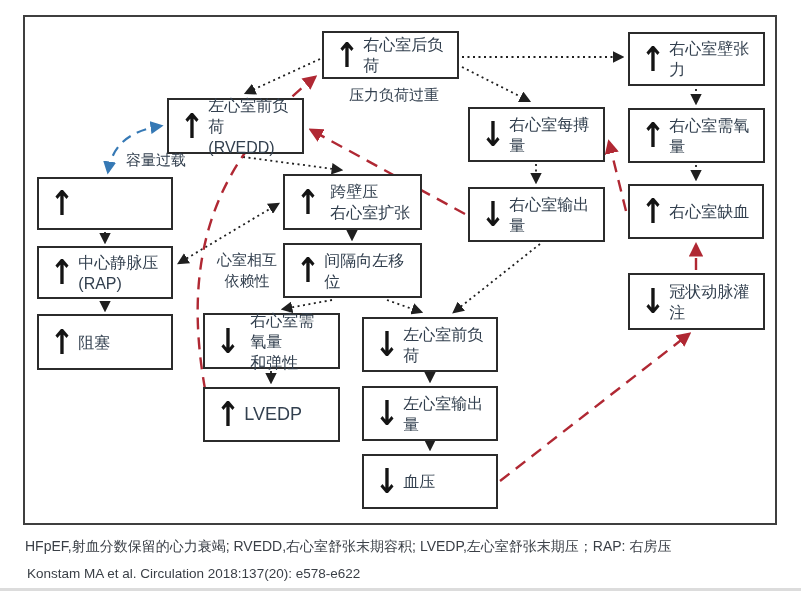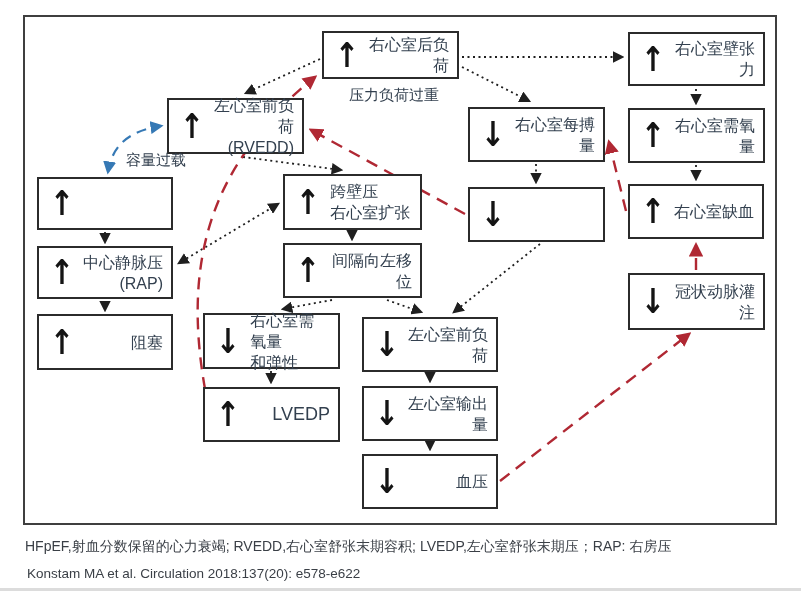--- a/index.html
+++ b/index.html
@@ -4,21 +4,21 @@
 <style>
   html,body{margin:0;padding:0;background:#ffffff;}
   #screen{position:relative;width:801px;height:591px;background:#ffffff;overflow:hidden;
           font-family:"Liberation Sans","DejaVu Sans",sans-serif;}
   #frame{position:absolute;left:23px;top:15px;width:750px;height:506px;border:2px solid #3f3f3f;z-index:0;}
   #wires{position:absolute;left:0;top:0;width:801px;height:591px;z-index:1;}
   .node{position:absolute;background:#ffffff;border:2px solid #2b2b2b;display:flex;align-items:center;
         box-sizing:border-box;z-index:2;}
   .glyph{font-family:"DejaVu Sans",sans-serif;font-size:29px;font-weight:bold;color:#141414;
          line-height:1;padding-left:11px;transform:scaleY(1.18);}
-  .lbl{flex:1;text-align:right;font-size:16px;color:#33404f;line-height:21px;padding:0 8px 0 4px;}
+  .lbl{flex:1;text-align:left;font-size:16px;color:#33404f;line-height:21px;padding:0 8px 0 4px;}
   .node.align-left .lbl{text-align:left;padding-left:10px;}
   .edge-label{position:absolute;font-size:15px;color:#33404f;z-index:3;line-height:21px;white-space:nowrap;}
   .footer-line{position:absolute;color:#3a3f46;z-index:3;white-space:nowrap;}
   #footer-abbrev{left:25px;top:538px;font-size:14px;text-align:center;}
   #footer-cite{left:27px;top:566px;font-size:13.5px;}
   #bottom-bar{position:absolute;left:0;bottom:0;width:801px;height:3px;background:#dcdcdc;z-index:3;}
 </style>
 </head>
 <body>
 
@@ -96,20 +96,21 @@
   </div>
   <div class="node align-left" style="left:283px;top:174px;width:139px;height:56px">
     <span class="glyph">↑</span>
     <span class="lbl">
       <div>跨壁压</div>
       <div>右心室扩张</div>
     </span>
   </div>
   <div class="node" style="left:468px;top:187px;width:137px;height:55px">
     <span class="glyph">↓</span>
+    <span class="lbl"><span>右心室输出量</span></span>
   </div>
   <div class="node" style="left:628px;top:184px;width:136px;height:55px">
     <span class="glyph">↑</span>
     <span class="lbl"><span>右心室缺血</span></span>
   </div>
   <div class="node" style="left:37px;top:246px;width:136px;height:53px">
     <span class="glyph">↑</span>
     <span class="lbl">
       <div>中心静脉压</div>
       <div>(RAP)</div>
@@ -146,17 +147,19 @@
     <span class="glyph">↓</span>
     <span class="lbl"><span>左心室输出量</span></span>
   </div>
   <div class="node" style="left:362px;top:454px;width:136px;height:55px">
     <span class="glyph">↓</span>
     <span class="lbl"><span>血压</span></span>
   </div>
 
   <div class="edge-label" style="left:349px;top:84px">压力负荷过重</div>
   <div class="edge-label" style="left:126px;top:149px">容量过载</div>
+  <div class="edge-label" style="left:210px;top:249px;width:74px;text-align:center;white-space:pre-line">心室相互
+依赖性</div>
 
   <div class="footer-line" id="footer-abbrev">HFpEF,射血分数保留的心力衰竭; RVEDD,右心室舒张末期容积; LVEDP,左心室舒张末期压；RAP: 右房压</div>
   <div class="footer-line" id="footer-cite">Konstam MA  et al. Circulation 2018:137(20): e578-e622</div>
   <div id="bottom-bar"></div>
 </div>
 
 </body></html>

